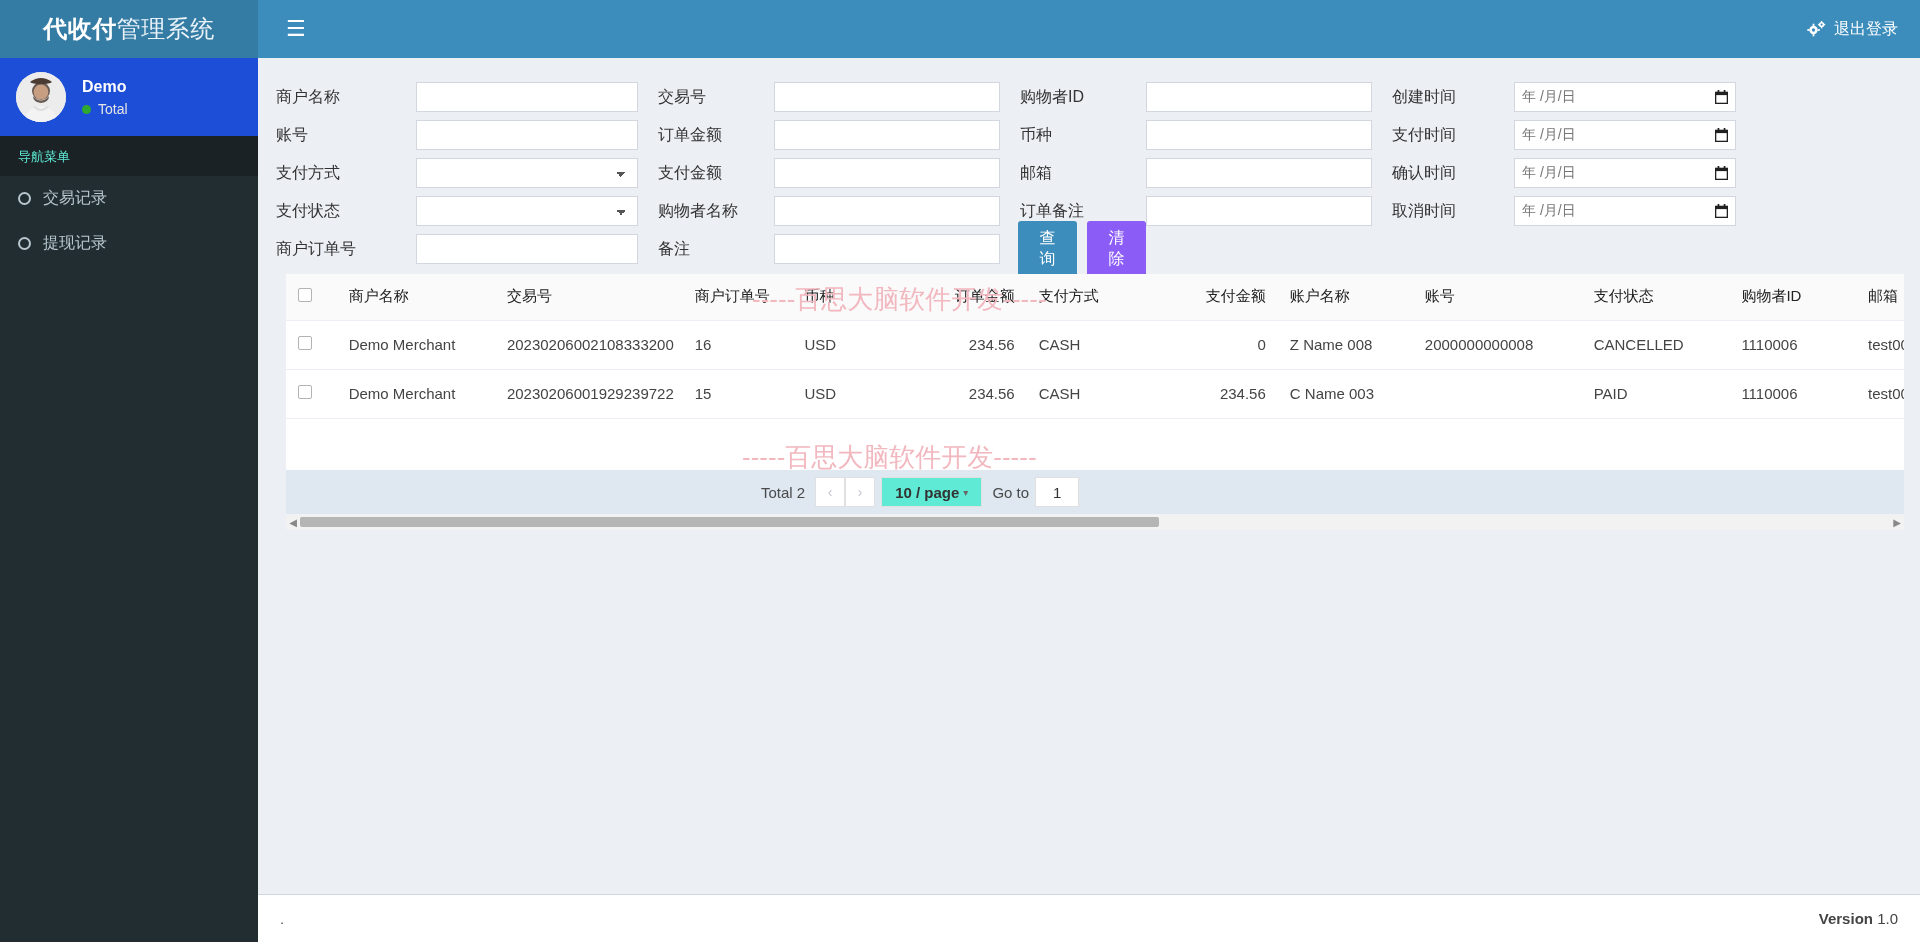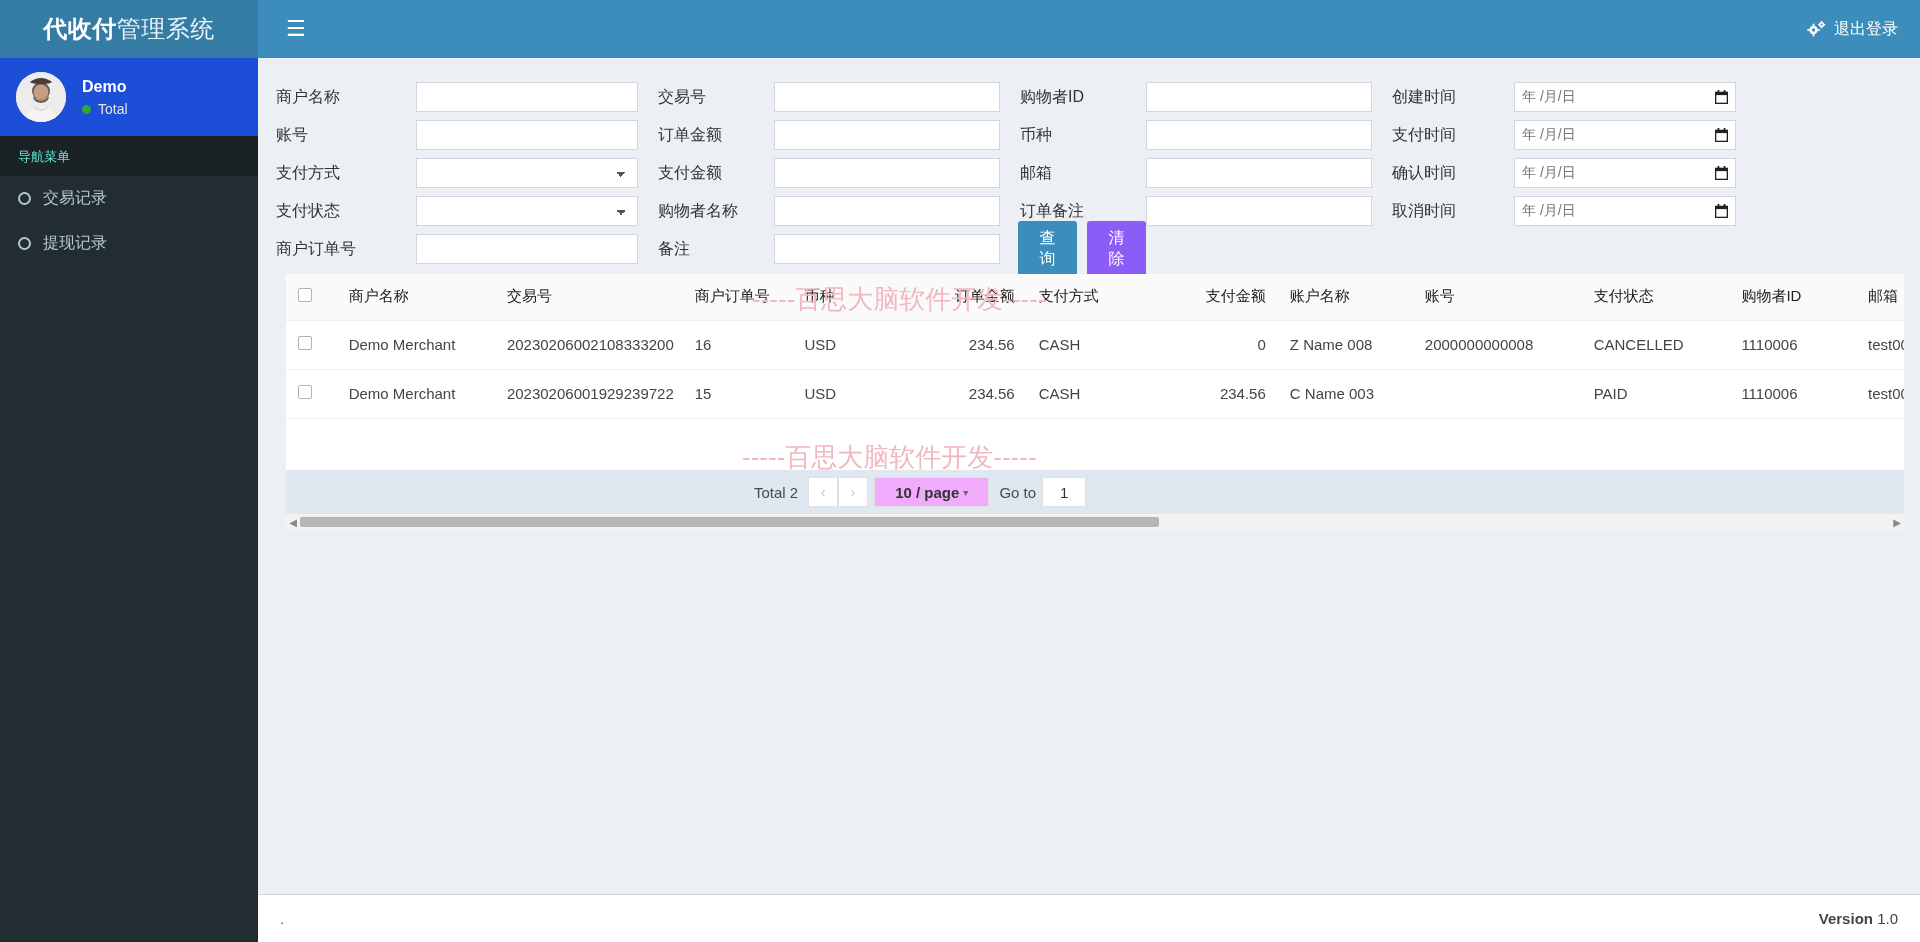--- a/index.html
+++ b/index.html
@@ -223,23 +223,23 @@
     font-size: 15px; color: #4a4a4a;
   }
   .pg-total { padding: 0 10px; }
   .pg-btn {
     width: 30px; height: 30px;
     border: 1px solid #e0e0e0; background: #fff;
     color: #c0c4cc; display: flex; align-items: center; justify-content: center;
     cursor: pointer; font-size: 14px;
   }
   .pg-size {
-    height: 30px; border: 1px solid #e0e0e0; background: #f0abfc;
+    height: 30px; border: 1px solid #e0e0e0; background: #5eead4;
     display: flex; align-items: center; gap: 4px;
-    padding: 0 20px; margin-left: 6px; cursor: pointer;
+    padding: 0 13px; margin-left: 6px; cursor: pointer;
     font-weight: bold; font-size: 15px; color: #333;
   }
   .pg-goto { margin-left: 10px; }
   .pg-input {
     width: 44px; height: 30px; margin-left: 6px;
     border: 1px solid #e0e0e0; background: #fff;
     text-align: center; font-size: 15px; color: #333;
     font-family: "Liberation Sans", sans-serif; outline: none;
   }
 

